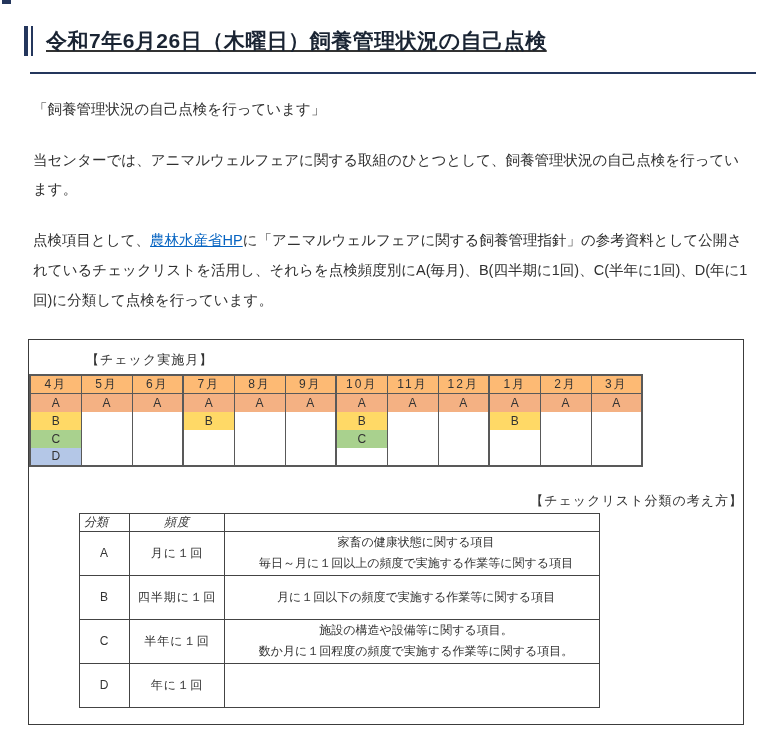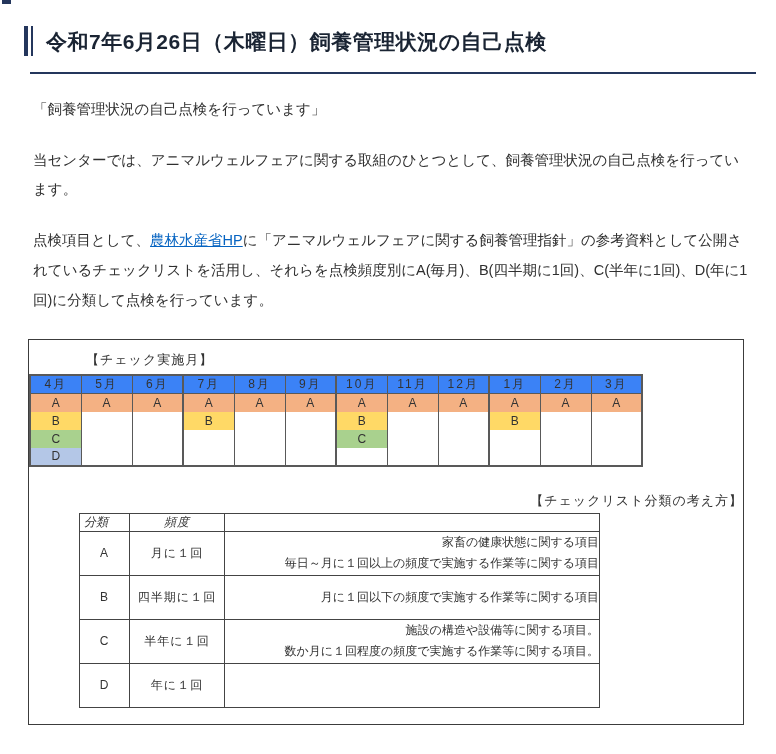--- a/index.html
+++ b/index.html
@@ -6,21 +6,21 @@
   body{
     width:776px;height:754px;background:#ffffff;overflow:hidden;
     font-family:"Liberation Sans","DejaVu Sans",sans-serif;
     color:#333333;position:relative;
   }
   
   .corner-mark{position:absolute;left:2px;top:0;width:9px;height:4px;background:#24365c;}
 
   
   .header-wrap{margin:26px 20px 0 24px;}
-  .title-row{display:flex;align-items:flex-end;}
+  .title-row{display:flex;align-items:flex-start;text-decoration:underline;}
   .title-bars{display:flex;align-items:stretch;height:30px;margin-right:13px;}
   .bar-thick{width:4px;background:#24365c;}
   .bar-gap{width:3px;}
   .bar-thin{width:2px;background:#24365c;}
   h1.page-title{
     margin:0;font-size:21px;font-weight:bold;color:#1a2433;letter-spacing:.5px;line-height:1.4;
   }
   .title-rule{margin:16px 0 0 6px;height:0;border:none;border-top:2px solid #24365c;}
 
   
@@ -38,36 +38,36 @@
 
   
   .sched-wrap{display:flex;}
   .sched-labels{width:55px;box-sizing:border-box;padding-top:18px;}
   .sched-label{height:18px;line-height:18px;text-align:right;padding-right:5px;font-size:11.5px;color:#333;}
   table.sched{border-collapse:collapse;table-layout:fixed;width:612px;border:2px solid #595959;}
   table.sched th,table.sched td{
     width:51px;height:18px;padding:0;text-align:center;vertical-align:middle;
     font-size:12px;font-weight:normal;color:#333;border-left:1px solid #595959;box-sizing:border-box;
   }
-  table.sched th{letter-spacing:2px;border-bottom:1px solid #595959;background:#3b82f6;}
+  table.sched th{letter-spacing:2px;border-bottom:1px solid #595959;background:#fdba74;}
   table.sched th:first-child,table.sched td:first-child{border-left:none;}
   table.sched th.q,table.sched td.q{border-left:2px solid #595959;}
 
   
   table.cls{border-collapse:collapse;table-layout:fixed;margin-left:50px;width:520px;border:1px solid #444;}
   table.cls th,table.cls td{border:1px solid #444;font-size:12px;font-weight:normal;color:#333;padding:0;box-sizing:border-box;}
   table.cls col.c1{width:50px;}
   table.cls col.c2{width:95px;}
   table.cls col.c3{width:375px;}
   table.cls thead th{height:18px;font-style:italic;}
   table.cls thead th.h1{text-align:left;padding-left:4px;}
   table.cls thead th.h2{text-align:center;letter-spacing:1px;}
   table.cls tbody td{height:44px;}
   table.cls td.cell-class,table.cls td.cell-freq{text-align:center;letter-spacing:1px;}
-  table.cls td.cell-desc{text-align:right;padding-left:8px;line-height:1.75;}
+  table.cls td.cell-desc{text-align:center;padding-left:8px;line-height:1.75;}
 </style>
 </head>
 <body>
 
 <div class="corner-mark"></div>
 
 <div class="header-wrap">
   <div class="title-row">
     <span class="title-bars">
       <span class="bar-thick"></span>

